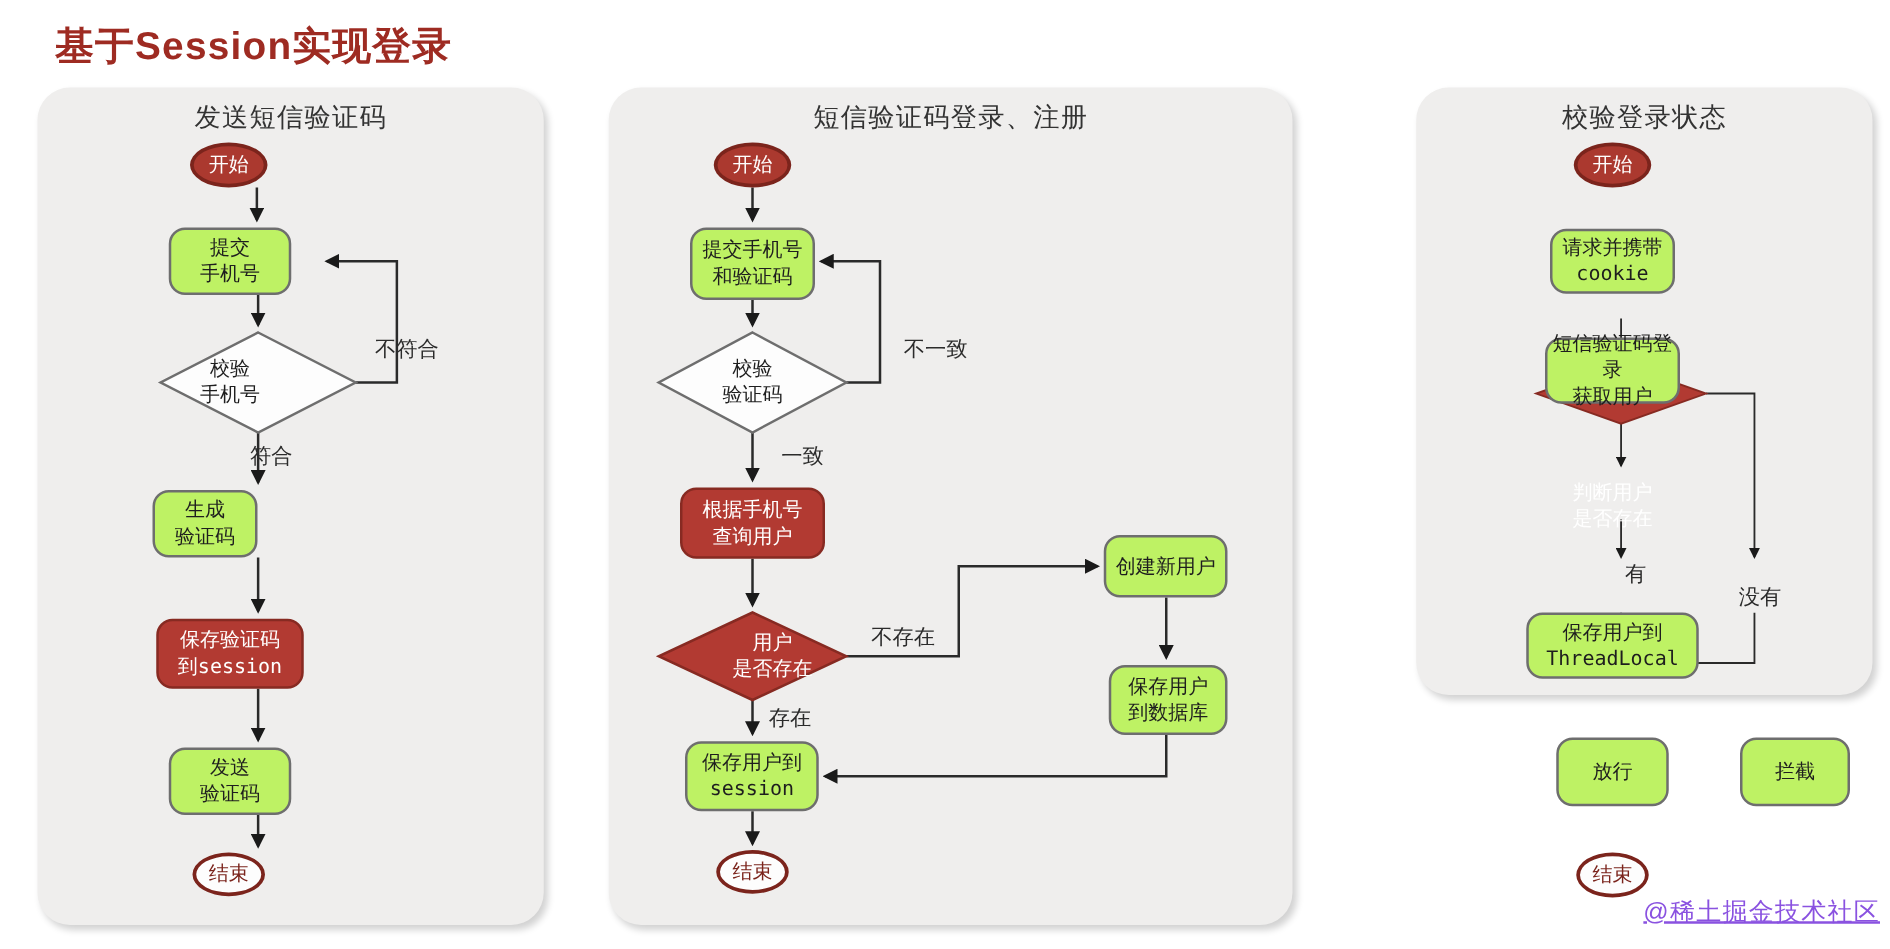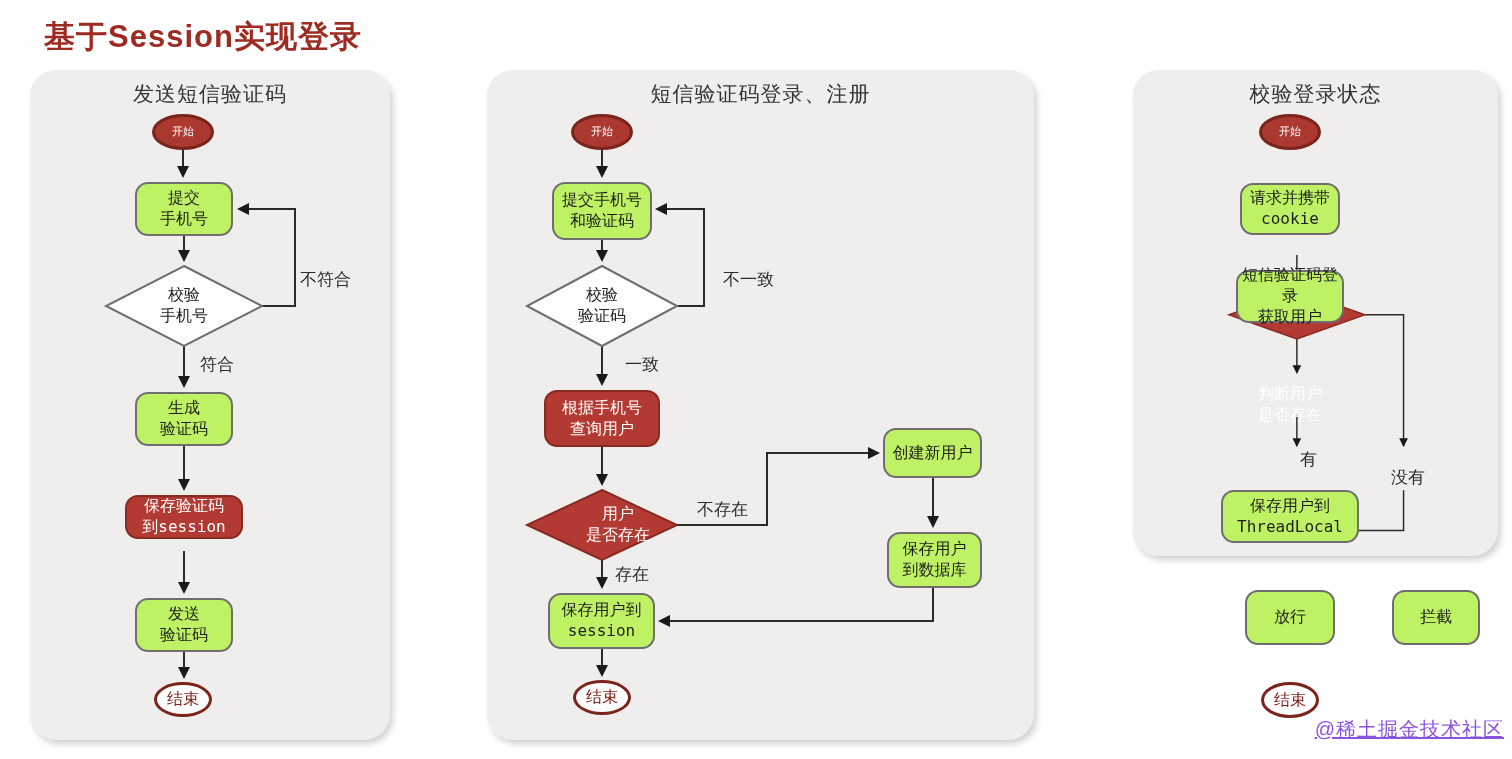--- a/index.html
+++ b/index.html
@@ -2,34 +2,34 @@
 <html><head>
 <meta charset="utf-8">
 <style>
   html,body{margin:0;padding:0;background:#fff;}
   .page{position:relative;width:1512px;height:759px;background:#ffffff;overflow:hidden;
         font-family:"Liberation Sans","DejaVu Sans",sans-serif;}
   .main-title{position:absolute;left:44px;top:16px;margin:0;font-size:31px;font-weight:bold;
         color:#9e2b22;letter-spacing:1px;}
   .panel{position:absolute;background:#efeeed;border-radius:26px;
         box-shadow:3px 4px 6px rgba(0,0,0,0.18);}
-  .p1{left:30px;top:70px;width:360px;height:670px;}
+  .p1{left:30px;top:70px;width:360px;height:670px;padding-left:45px;}
   .p2{left:487px;top:70px;width:547px;height:670px;}
   .p3{left:1133px;top:70px;width:365px;height:486px;}
   .panel-title{position:absolute;top:10px;left:0;width:100%;text-align:center;
         font-size:21px;color:#333;letter-spacing:1px;}
   .wires{position:absolute;left:0;top:0;width:100%;height:100%;}
   .node{position:absolute;display:flex;align-items:center;justify-content:center;
         text-align:center;white-space:pre-line;line-height:1.3;
         font-family:"DejaVu Sans Mono","DejaVu Sans",sans-serif;
         font-size:16px;color:#1e1e1e;box-sizing:border-box;}
   .box{background:#bef264;border:2px solid #6e6e6e;border-radius:13px;}
   .box.red{background:#b23a32;border-color:#872a22;color:#fff;}
   .ellipse{border-radius:50%;}
-  .start{background:#ab392f;border:3px solid #7b241c;color:#fff;font-size:11px;}
+  .start{background:#ab392f;border:3px solid #7b241c;color:#fff;font-size:16px;}
   .end{background:#fdfdfd;border:3px solid #7b241c;color:#7b241c;font-size:16px;}
   .dtext{background:transparent;}
   .dtext.white-on-red{color:#fff;}
   .flabel{position:absolute;font-size:17px;color:#2b2b2b;white-space:nowrap;
         font-family:"DejaVu Sans Mono","DejaVu Sans",sans-serif;}
   .watermark{position:absolute;right:8px;top:716px;font-size:20px;color:#6d28d9;
         opacity:.8;text-decoration:underline;letter-spacing:1px;margin-left:15px;}
 </style>
 </head>
 <body>
@@ -56,23 +56,23 @@
       </g>
       <polygon points="154,196 232,236 154,276 76,236" fill="#fdfdfd" stroke="#6e6e6e" stroke-width="2"></polygon>
     </svg>
     <div class="node ellipse start" style="left:122px;top:44px;width:62px;height:36px;">开始</div>
     <div class="node box" style="left:105px;top:112px;width:98px;height:54px;">提交
 手机号</div>
     <div class="node dtext" style="left:94px;top:212px;width:120px;height:48px;">校验
 手机号</div>
     <div class="flabel" style="left:270px;top:198px;">不符合</div>
     <div class="flabel" style="left:170px;top:283px;">符合</div>
-    <div class="node box" style="left:105px;top:322px;width:98px;height:54px;text-align:center;">生成
+    <div class="node box" style="left:92px;top:322px;width:84px;height:54px;text-align:center;">生成
 验证码</div>
-    <div class="node box red" style="left:95px;top:425px;width:118px;height:44px;">保存验证码
+    <div class="node box red" style="left:95px;top:425px;width:118px;height:56px;">保存验证码
 到session</div>
     <div class="node box" style="left:105px;top:528px;width:98px;height:54px;">发送
 验证码</div>
     <div class="node ellipse end" style="left:124px;top:612px;width:58px;height:35px;">结束</div>
   </div>
 
   <div class="panel p2">
     <div class="panel-title">短信验证码登录、注册</div>
     <svg class="wires" viewBox="0 0 547 670">
       <defs>

